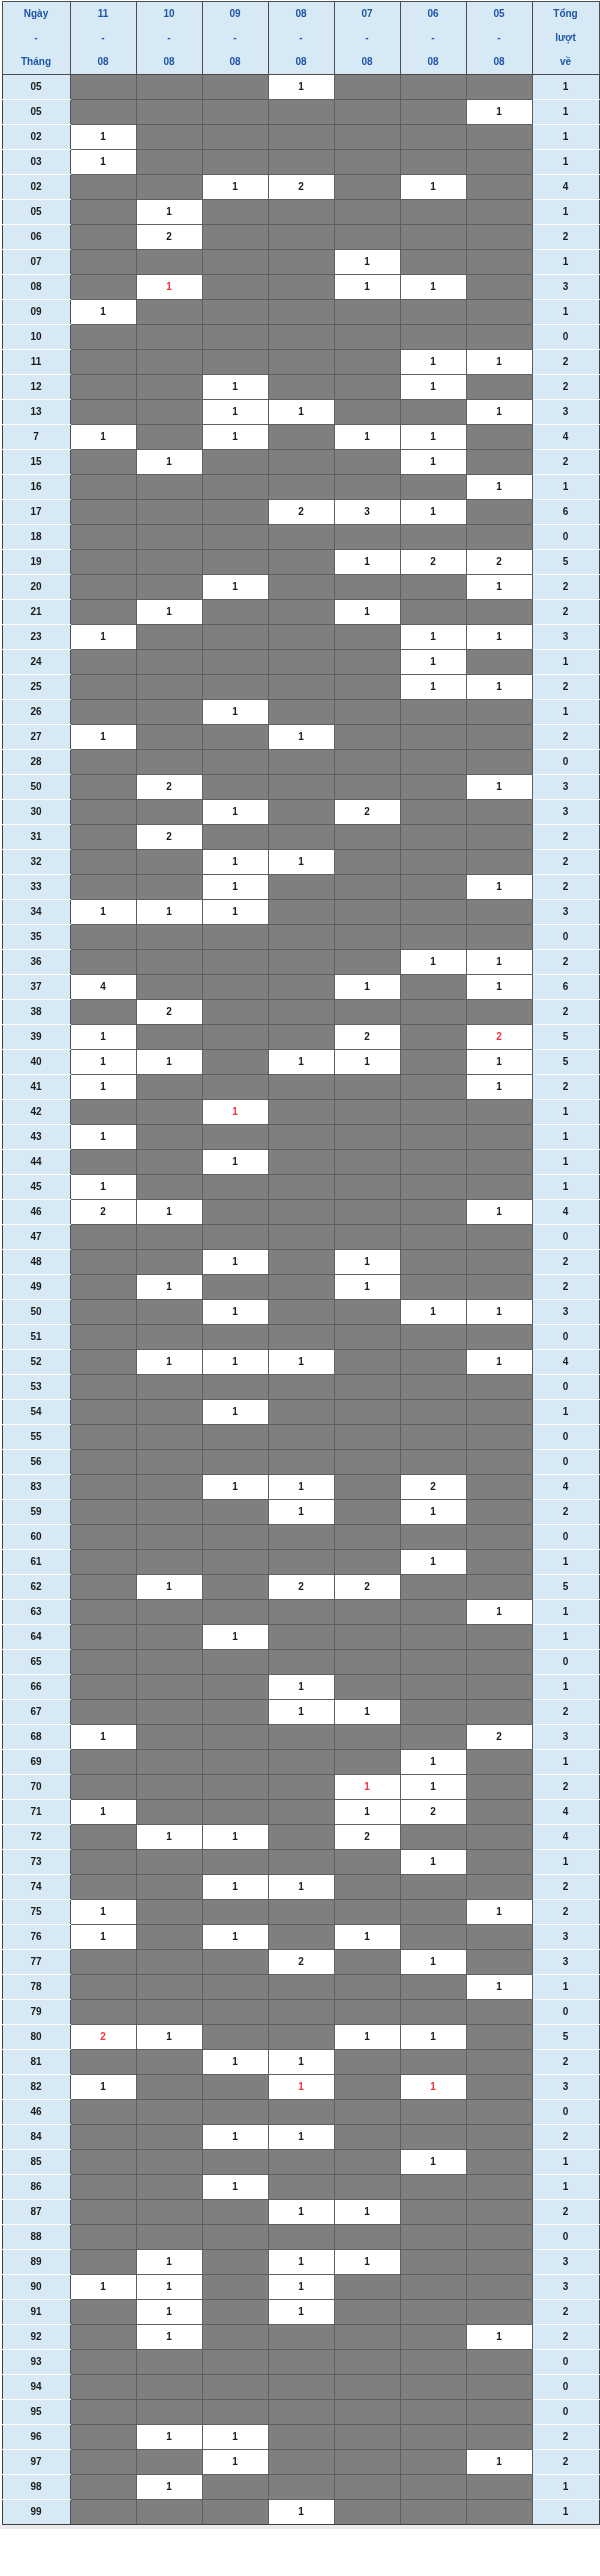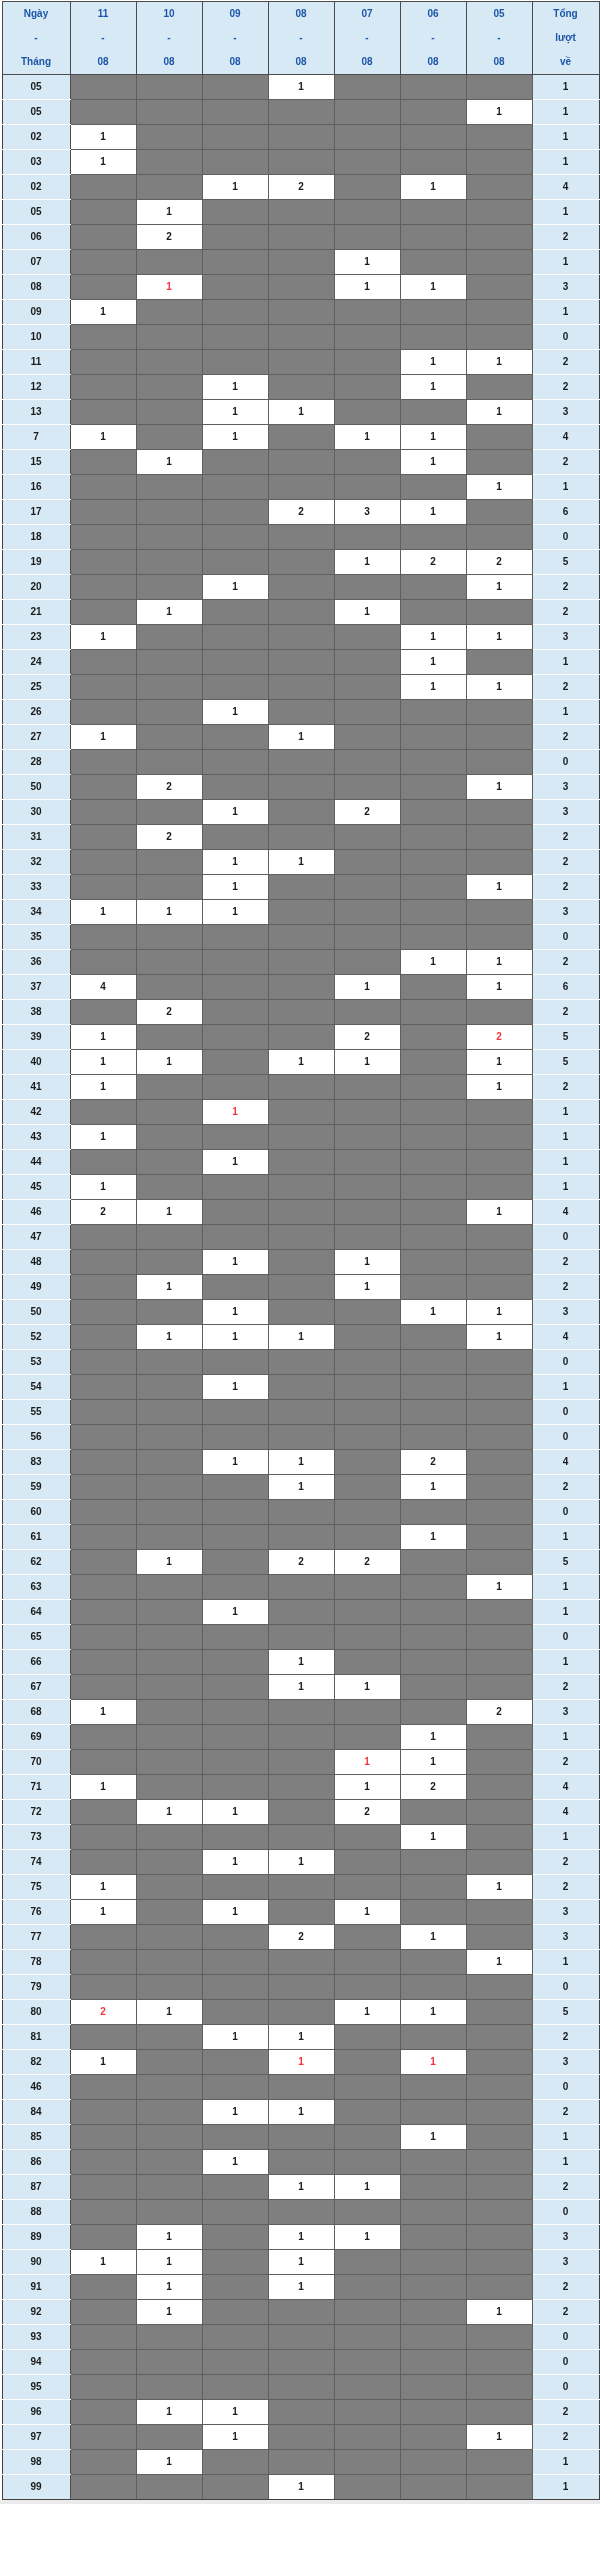--- a/index.html
+++ b/index.html
@@ -633,20 +633,31 @@
           <td class="g"></td>
           <td class="g"></td>
           <td class="w">1</td>
           <td class="g"></td>
           <td class="g"></td>
           <td class="w">1</td>
           <td class="w">1</td>
           <td class="tot">3</td>
         </tr>
         <tr>
+          <td class="lbl">51</td>
+          <td class="g"></td>
+          <td class="g"></td>
+          <td class="g"></td>
+          <td class="g"></td>
+          <td class="g"></td>
+          <td class="g"></td>
+          <td class="g"></td>
+          <td class="tot">0</td>
+        </tr>
+        <tr>
           <td class="lbl">52</td>
           <td class="g"></td>
           <td class="w">1</td>
           <td class="w">1</td>
           <td class="w">1</td>
           <td class="g"></td>
           <td class="g"></td>
           <td class="w">1</td>
           <td class="tot">4</td>
         </tr>

